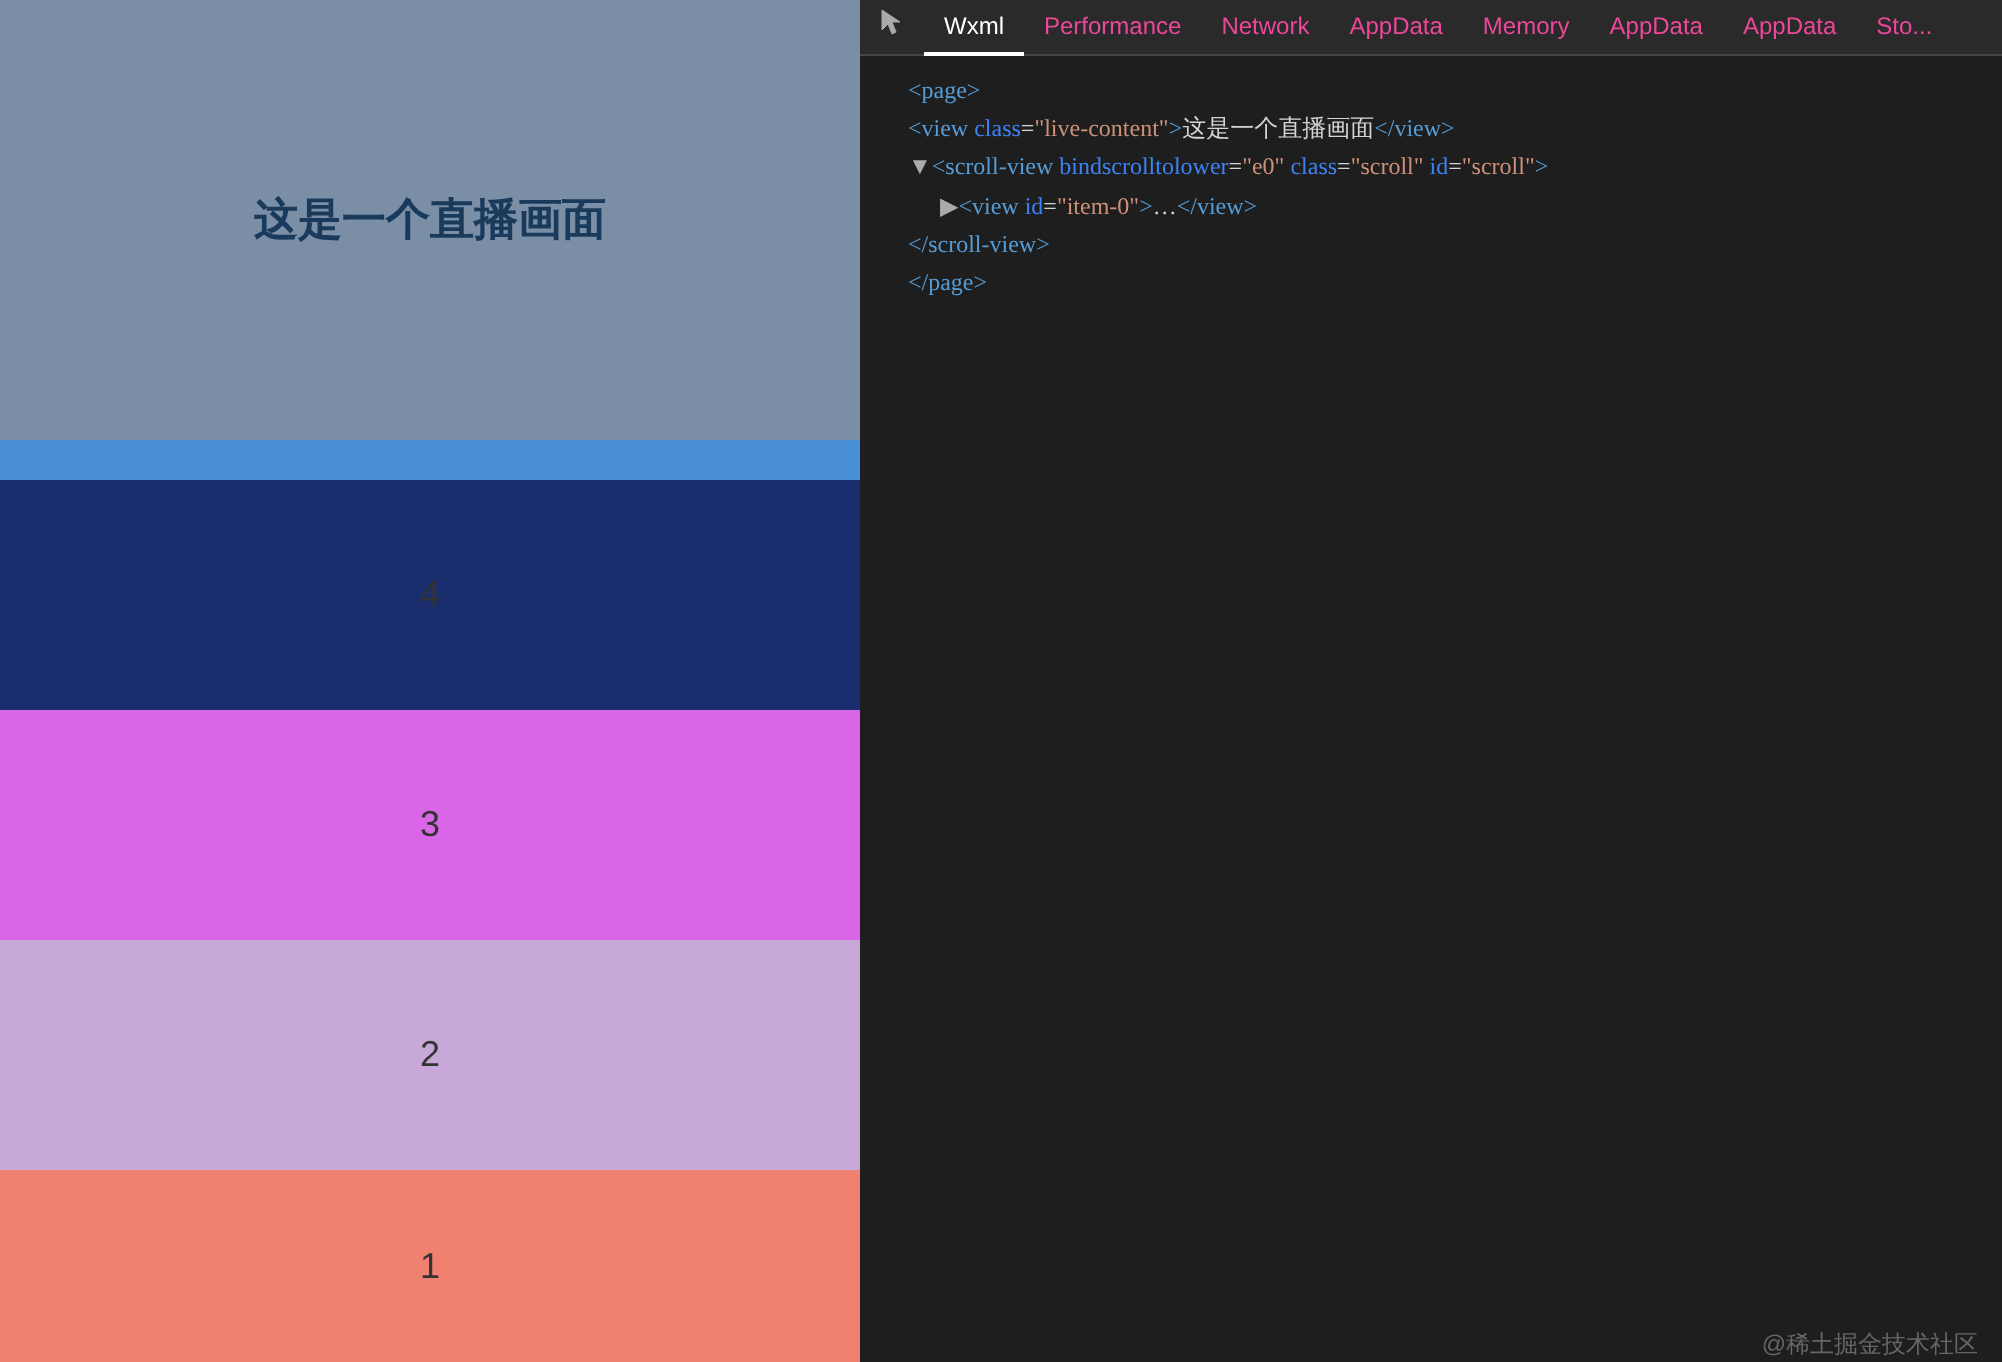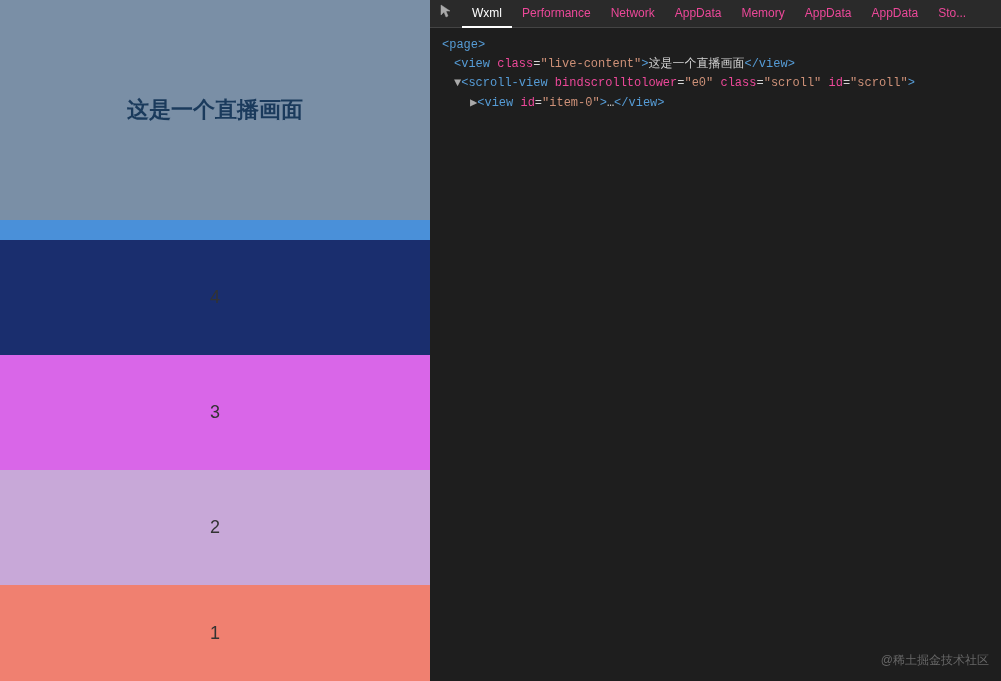--- a/index.html
+++ b/index.html
@@ -130,40 +130,40 @@
     }
 
     .devtools-content {
       flex: 1;
       overflow: auto;
       padding: 8px 0;
       position: relative;
     }
 
     .xml-line {
-      font-family: Liberation Mono, monospace;
+      font-family: Liberation Serif, serif;
       font-size: 12px;
       line-height: 1.6;
       white-space: pre;
-      padding: 0 12px;
+      padding: 0 24px;
       color: #ccc;
     }
 
     .xml-tag { color: #569cd6; }
-    .xml-attr { color: #ec4899; }
+    .xml-attr { color: #3b82f6; }
     .xml-value { color: #ce9178; }
     .xml-text { color: #d4d4d4; }
     .xml-equals { color: #d4d4d4; }
 
     .indent-1 { padding-left: 24px; }
     .indent-2 { padding-left: 40px; }
 
     .watermark {
       position: absolute;
-      bottom: 12px;
+      bottom: 0;
       right: 12px;
       color: #666;
       font-size: 12px;
     }
   </style>
 </head>
 <body>
 
 <div id="left-panel">
   <div class="section-live">
@@ -221,17 +221,19 @@
   <div class="devtools-content">
 
     <div class="xml-line"><span class="xml-tag">&lt;page&gt;</span></div>
 
     <div class="xml-line indent-1"><span class="xml-tag">&lt;view </span><span class="xml-attr">class</span><span class="xml-equals">=</span><span class="xml-value">"live-content"</span><span class="xml-tag">&gt;</span><span class="xml-text">这是一个直播画面</span><span class="xml-tag">&lt;/view&gt;</span></div>
 
     <div class="xml-line indent-1"><span style="color:#aaa;">▼</span><span class="xml-tag">&lt;scroll-view </span><span class="xml-attr">bindscrolltolower</span><span class="xml-equals">=</span><span class="xml-value">"e0"</span><span> </span><span class="xml-attr">class</span><span class="xml-equals">=</span><span class="xml-value">"scroll"</span><span> </span><span class="xml-attr">id</span><span class="xml-equals">=</span><span class="xml-value">"scroll"</span><span class="xml-tag">&gt;</span></div>
 
     <div class="xml-line indent-2"><span style="color:#aaa;">▶</span><span class="xml-tag">&lt;view </span><span class="xml-attr">id</span><span class="xml-equals">=</span><span class="xml-value">"item-0"</span><span class="xml-tag">&gt;</span><span class="xml-text">…</span><span class="xml-tag">&lt;/view&gt;</span></div>
 
-
+    <div class="xml-line indent-1"><span class="xml-tag">&lt;/scroll-view&gt;</span></div>
+
+    <div class="xml-line"><span class="xml-tag">&lt;/page&gt;</span></div>
 
     <div class="watermark">@稀土掘金技术社区</div>
   </div>
 </div>
 
 </body></html>

